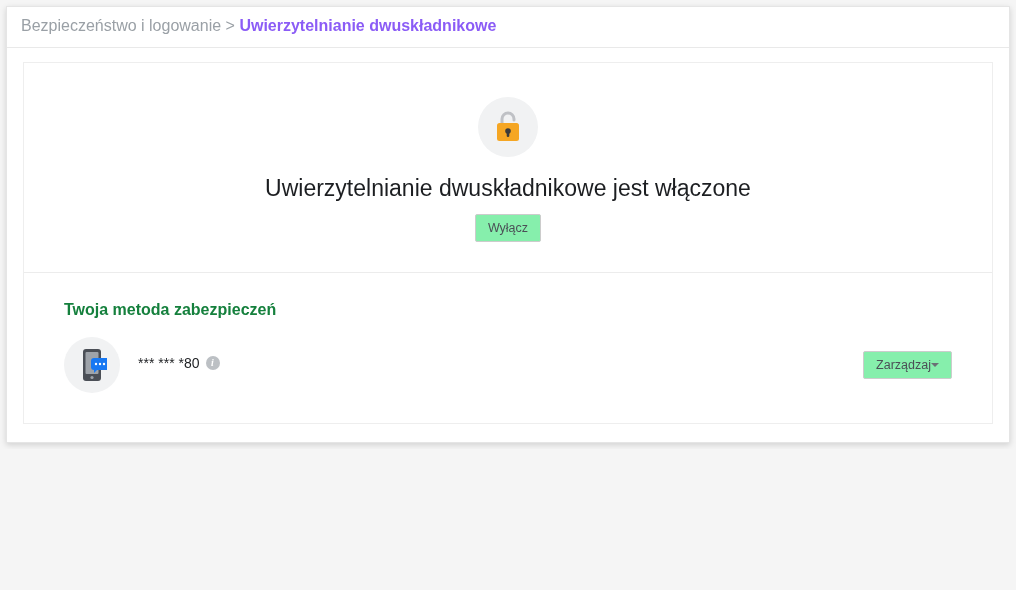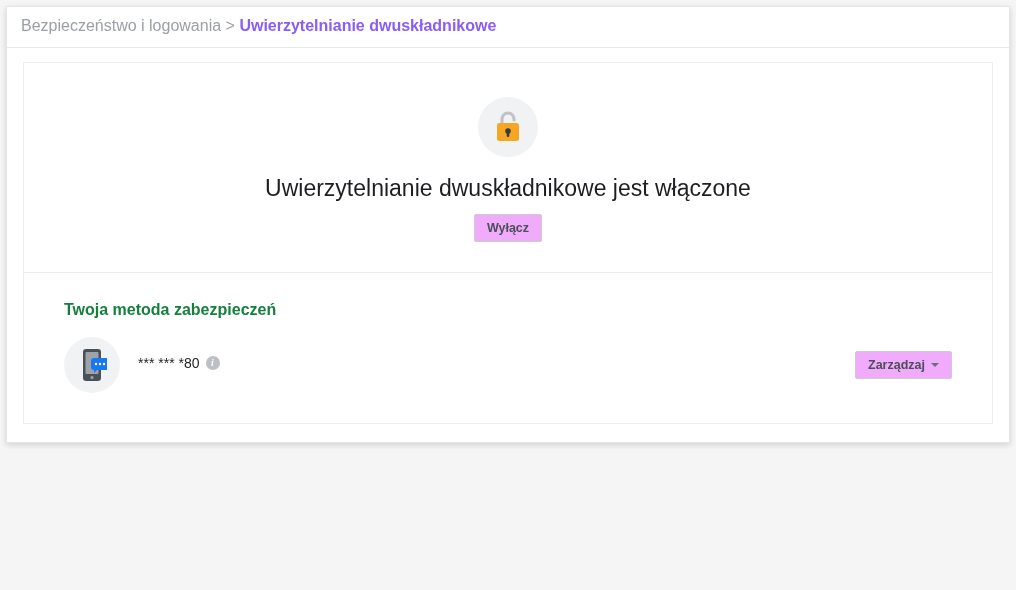--- a/index.html
+++ b/index.html
@@ -53,24 +53,24 @@
     .hero p {
       font-size: 13px;
       line-height: 1.55;
       color: #6d6d6d;
       max-width: 340px;
       margin: 0 auto 20px;
     }
     .btn {
       display: inline-block;
       border: 1px solid #cccccc;
-      background: #f0abfc;
+      background: #86efac;
       color: #4b4f56;
       font-size: 12.5px;
-      font-weight: 700;
+      font-weight: 400;
       padding: 6px 12px;
       cursor: pointer;
       border-radius: 2px;
     }
 
     .divider {
       border: none;
       border-top: 1px solid #ececec;
       margin: 0 -40px;
     }
@@ -120,36 +120,35 @@
       font-style: italic;
       font-family: Georgia, serif;
     }
     .method-text .sub {
       font-size: 13px;
       color: #6d6d6d;
     }
     .manage-btn {
       display: inline-flex;
       align-items: center;
-      gap: 6px;
     }
     .caret {
       width: 0; height: 0;
       border-left: 4px solid transparent;
       border-right: 4px solid transparent;
       border-top: 4px solid #6b6f75;
     }
   </style>
 </head>
 <body>
 
 <div class="card">
 
   <div class="breadcrumb">
-    <span class="link">Bezpieczeństwo i logowania</span>
+    <span class="link">Bezpieczeństwo i logowanie</span>
     <span class="sep">&gt;</span>
     <span class="current">Uwierzytelnianie dwuskładnikowe</span>
   </div>
 
   <div class="inner-card">
 
     <div class="hero">
       <div class="lock-badge">
         <svg width="30" height="34" viewBox="0 0 30 34">
           <path d="M9 14 V9 a6 6 0 0 1 12 0 v1" fill="none" stroke="#bfc1c5" stroke-width="3" stroke-linecap="round"></path>

